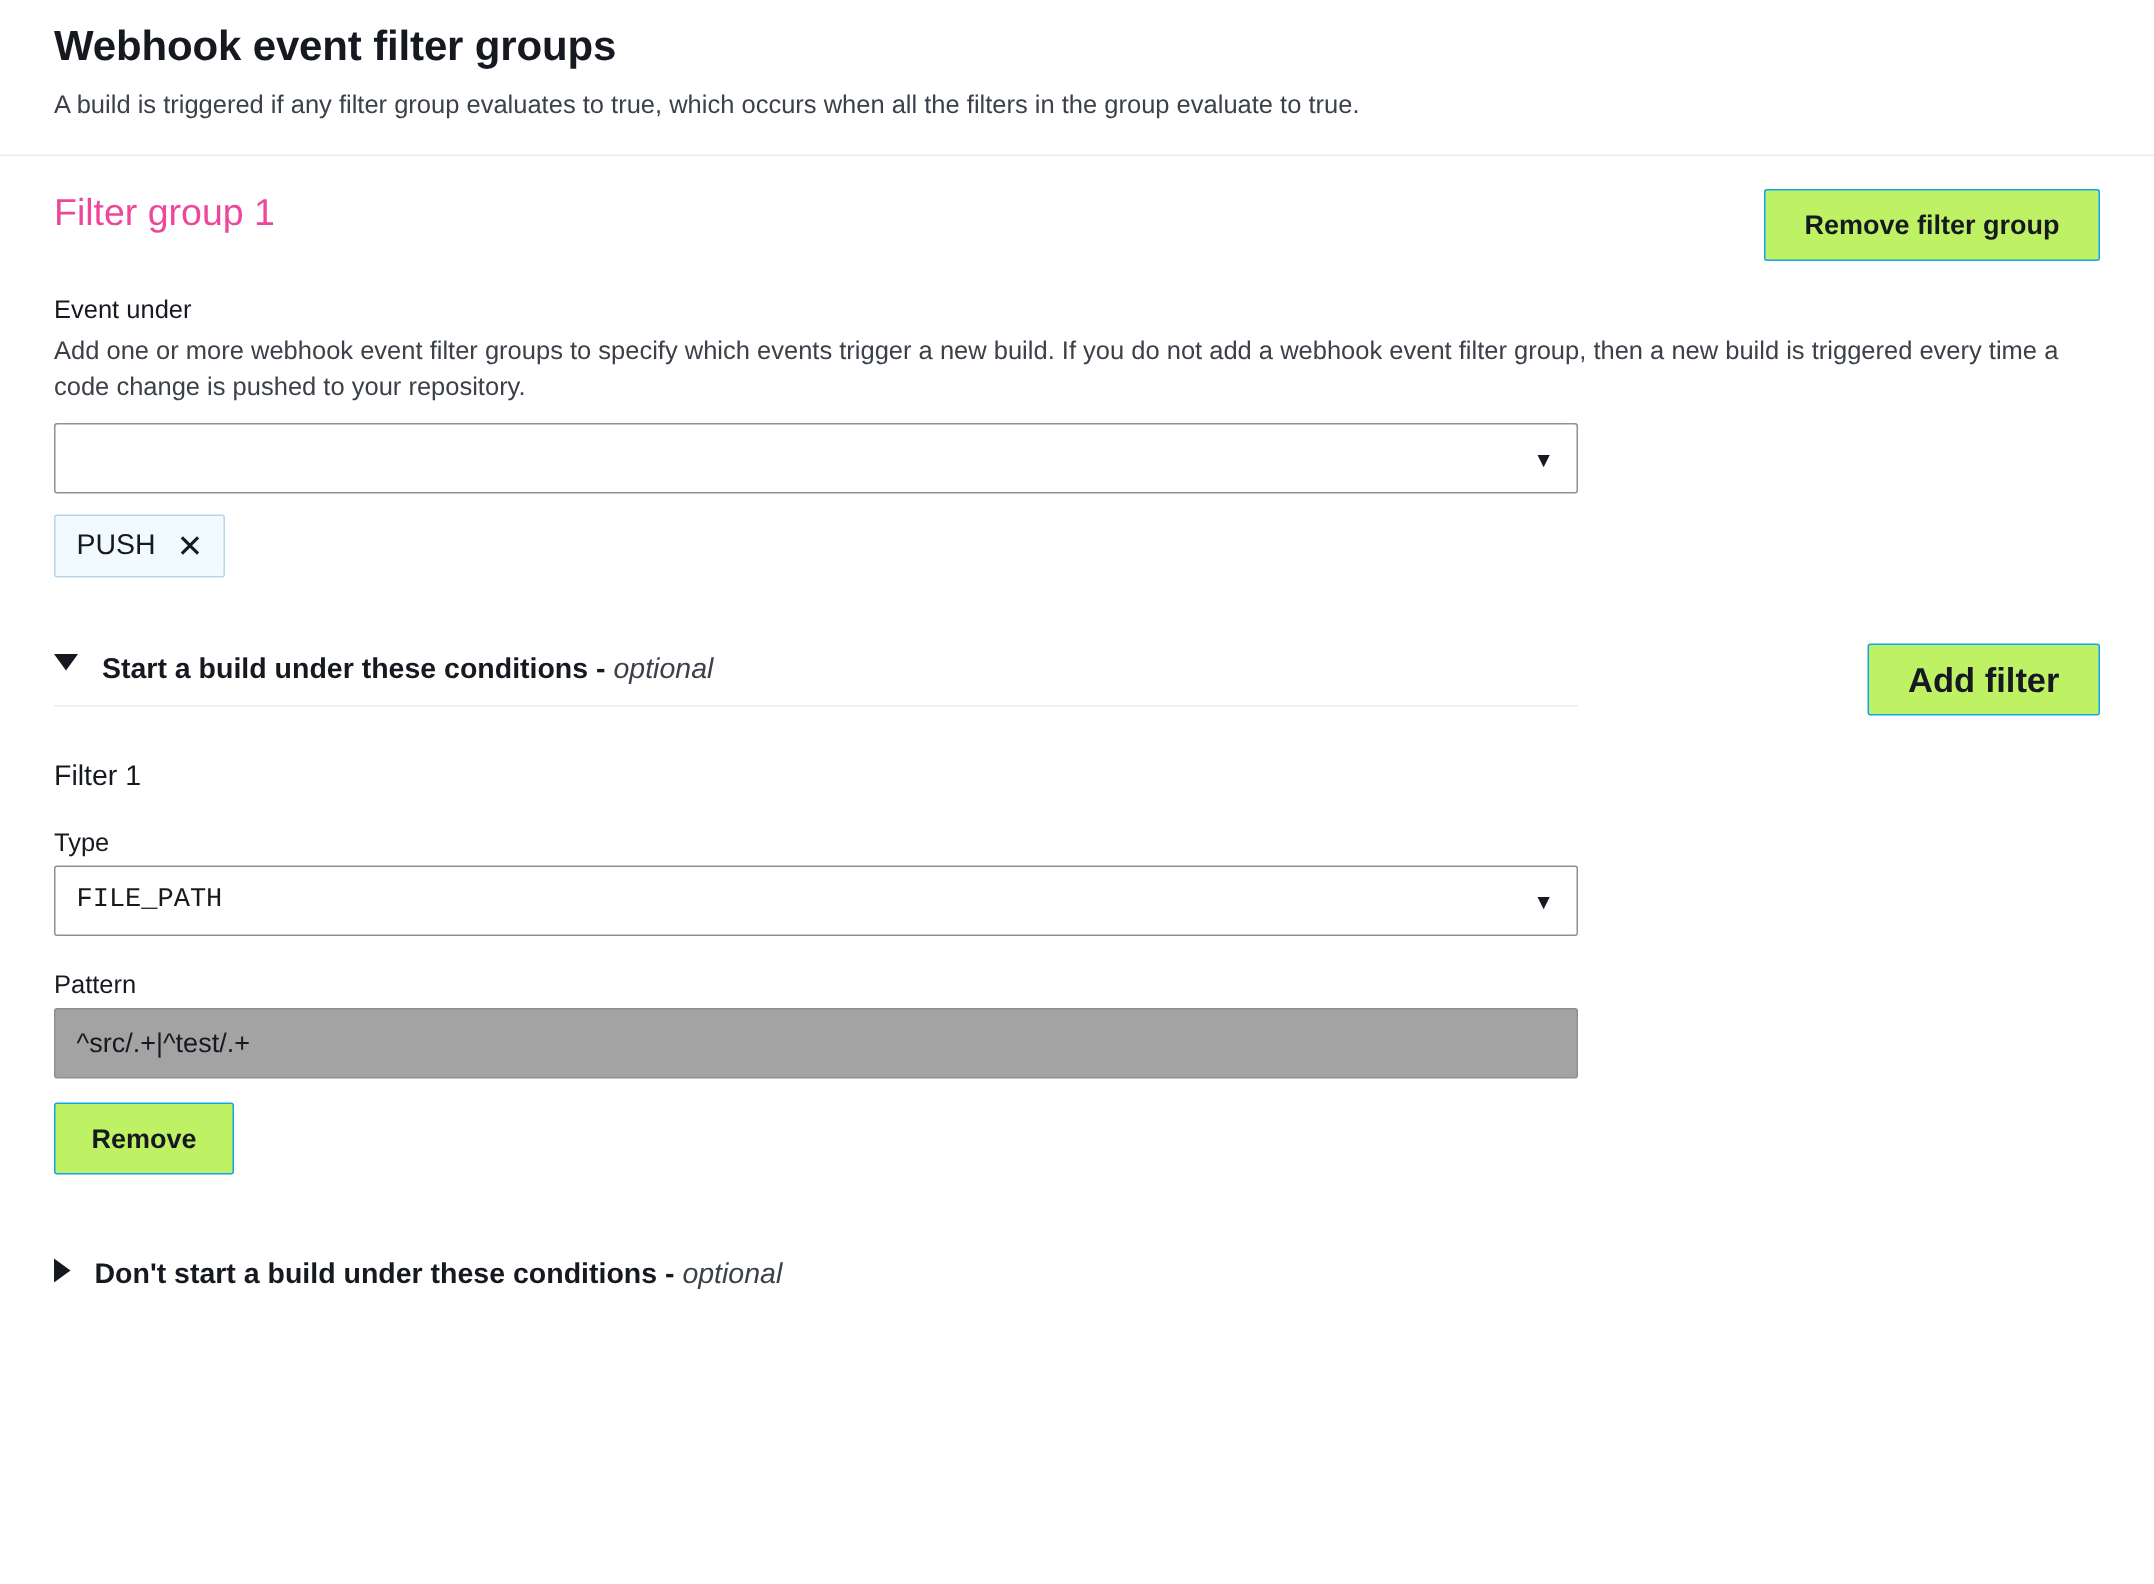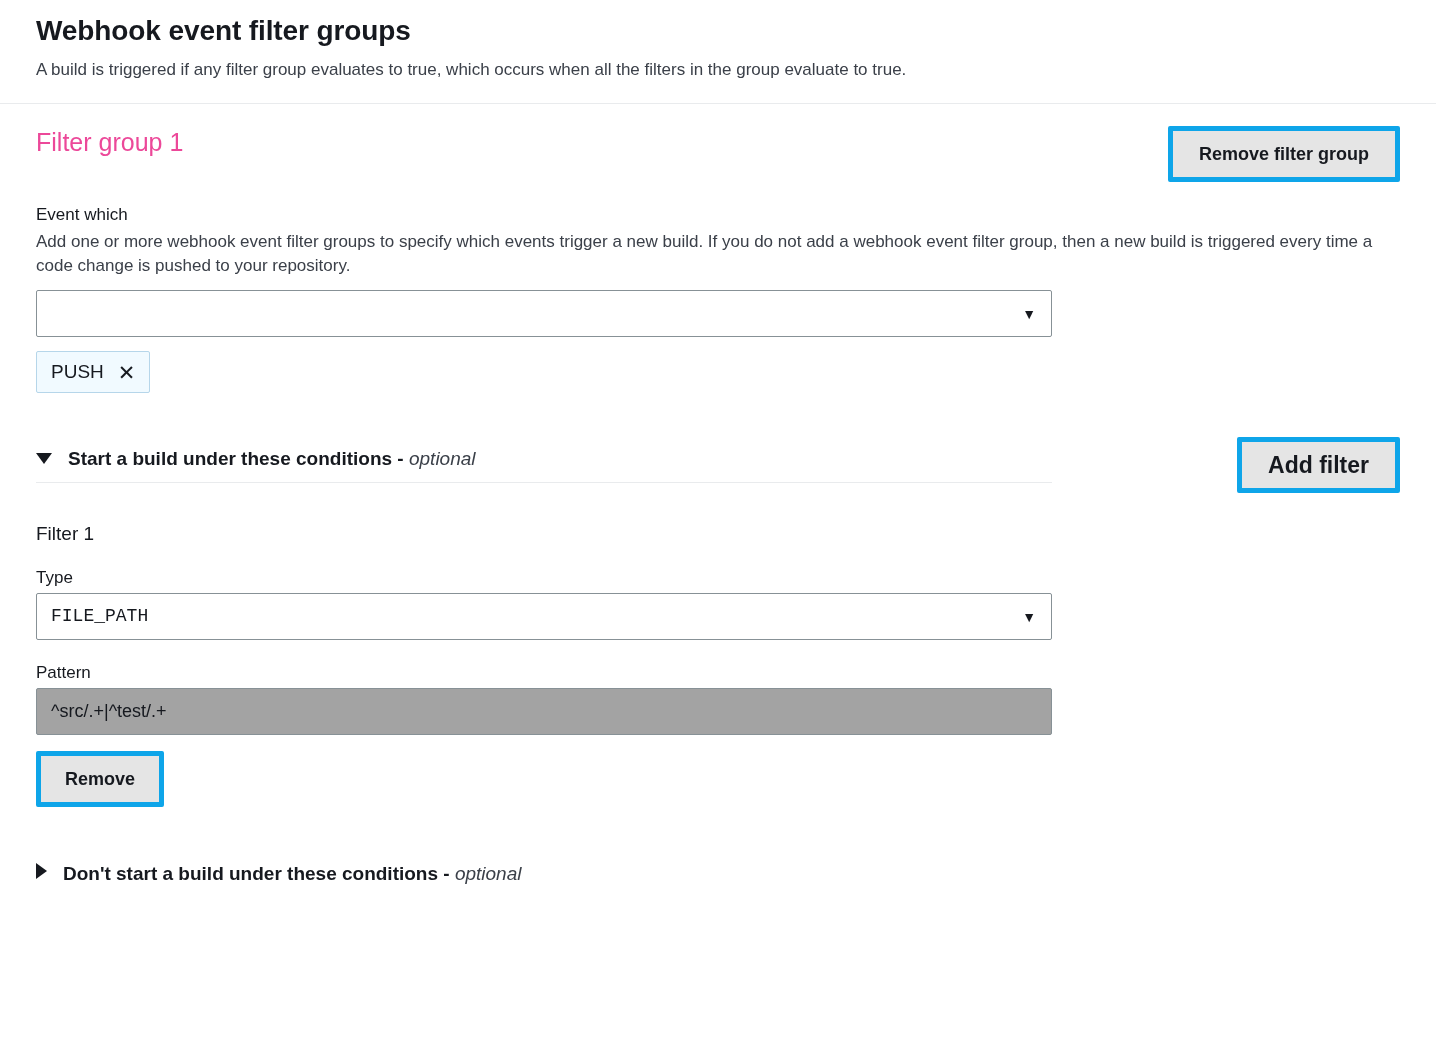--- a/index.html
+++ b/index.html
@@ -56,22 +56,22 @@
   .group-title {
     font-size: 25px;
     font-weight: normal;
     line-height: 32px;
     margin: 0;
     color: #ec4899;
   }
 
   .btn {
     font-family: "Liberation Sans", sans-serif;
-    background: #e5e5e5;
-    border: 5px solid #0ea5e9;
+    background: #bef264;
+    border: 1px solid #0ea5e9;
     border-radius: 2px;
     color: #16191f;
     font-size: 17px;
     font-weight: bold;
     padding: 10px 20px;
     cursor: pointer;
     line-height: 22px;
     white-space: nowrap;
   }
 
@@ -151,21 +151,21 @@
   }
 
   .expander-row {
     display: flex;
     align-items: center;
     justify-content: space-between;
     margin-top: 44px;
   }
   .expander {
     display: flex;
-    align-items: center;
+    align-items: flex-start;
     gap: 16px;
     flex: 0 0 1016px;
     cursor: pointer;
     border-bottom: 1px solid #e9ebed;
     padding-bottom: 12px;
   }
   .tri {
     width: 0;
     height: 0;
     border-left: 8px solid transparent;
@@ -241,21 +241,21 @@
 
   <div class="divider"></div>
 
   <div class="body-block">
 
     <div class="group-header-row">
       <h2 class="group-title">Filter group 1</h2>
       <button class="btn btn-remove-group">Remove filter group</button>
     </div>
 
-    <label class="field-label">Event which</label>
+    <label class="field-label">Event under</label>
     <p class="field-desc">Add one or more webhook event filter groups to specify which events trigger a new build. If you do not add a webhook event filter group, then a new build is triggered every time a code change is pushed to your repository.</p>
 
     <div class="select-wrap">
       <div class="select-box"></div>
       <span class="select-caret">▼</span>
     </div>
 
     <div class="token-row">
       <span class="token">
         <span>PUSH</span>

